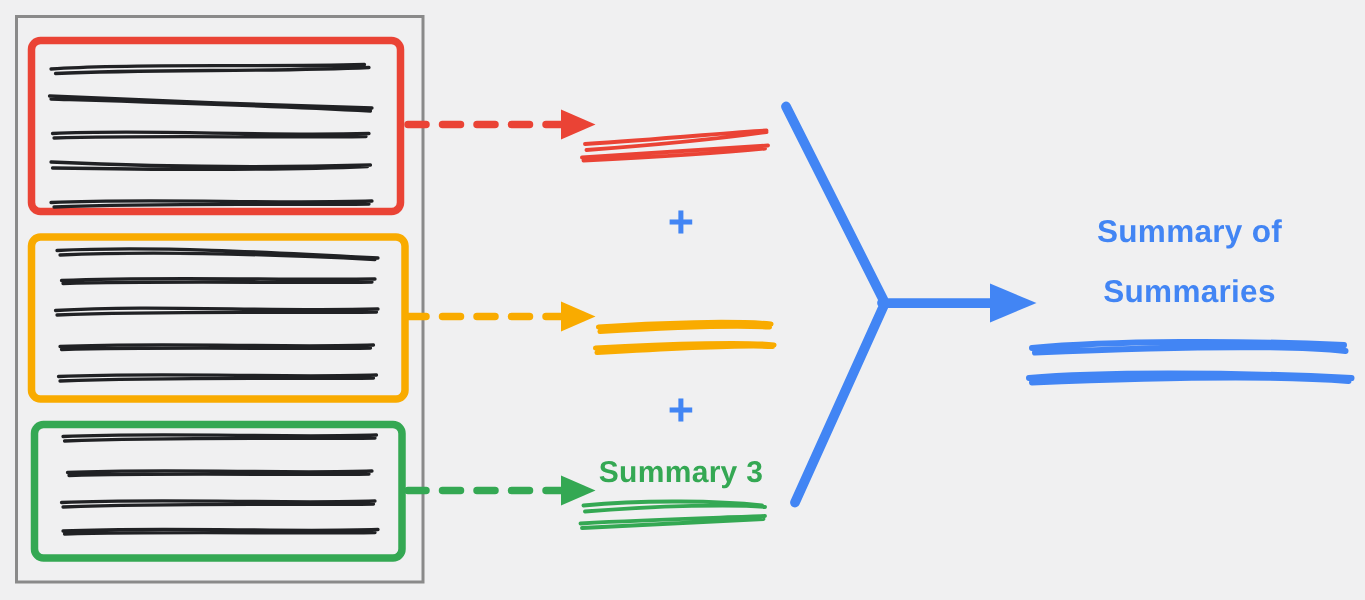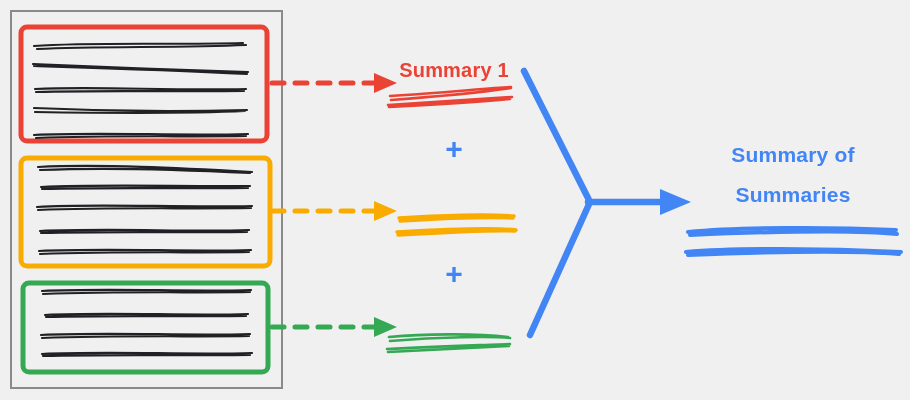--- a/index.html
+++ b/index.html
@@ -123,22 +123,22 @@
       <path class="bracket stroke-blue" d="M524,71 L590,202 L530,335 M588,202 H662"></path>
       <polygon class="fill-blue" points="660,189 691,202 660,215"></polygon>
     </g>
 
     <g class="result-scribble stroke-blue">
       <path d="M688,232 C740,227 830,227 896,230 M690,235 C760,232 850,229 897,234"></path>
       <path d="M686,252 C730,248 820,248 901,252 M688,255 C760,252 850,250 899,254"></path>
     </g>
   </svg>
 
-  <div class="label label-red" style="left:389px;top:59px;">Summary 1</div>
 
   <div class="plus" style="top:132px;">+</div>
 
 
   <div class="plus" style="top:257px;">+</div>
 
+  <div class="label label-green" style="left:389px;top:304px;">Summary 3</div>
 
   <div class="result-label">Summary of Summaries</div>
 </div>
 
 </body></html>

